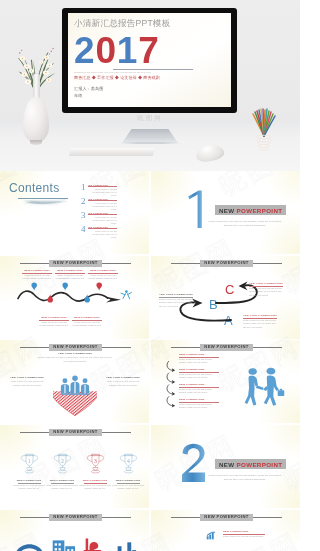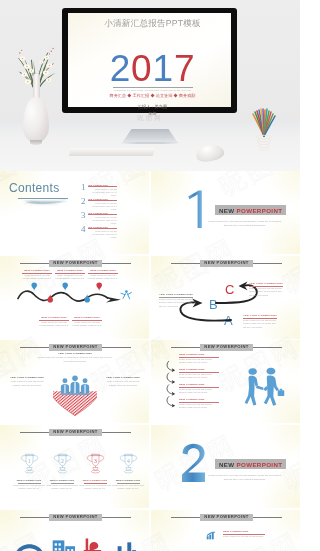--- a/index.html
+++ b/index.html
@@ -14,23 +14,23 @@
 .monitor{position:absolute;left:62px;top:8px;width:175px;height:105px;}
 .mon-bezel{position:absolute;inset:0;background:#0d0d0d;border-radius:3px;}
 .mon-screen{position:absolute;left:6px;top:5px;right:6px;bottom:6px;
   background:linear-gradient(150deg,#f8f5e8 0%,#fffefb 34%,#ffffff 62%,#f7f3e6 100%);}
 .mon-neck{position:absolute;left:122px;top:129px;width:56px;height:14px;
   background:linear-gradient(180deg,#b7bcc2 0%,#c6cad0 28%,#d2d6db 62%,#e6e9ec 100%);
   clip-path:polygon(17% 0%,83% 0%,100% 100%,0% 100%);}
 .mon-foot{position:absolute;left:120px;top:142px;width:60px;height:2px;
   background:linear-gradient(90deg,rgba(190,193,197,0),#cfd2d6 30%,#cfd2d6 70%,rgba(190,193,197,0));}
 
-.screen-txt{position:absolute;left:6px;top:5px;right:0;text-align:center;}
+.screen-txt{position:absolute;left:6px;top:5px;right:0;text-align:left;}
 .t-cn{font-size:8.6px;color:#9b9b9b;letter-spacing:.2px;font-family:"Liberation Sans",sans-serif;}
-.t-year{font-size:37px;line-height:35px;font-weight:400;margin-top:21px;letter-spacing:.8px;
+.t-year{font-size:37px;line-height:35px;font-weight:700;margin-top:3px;letter-spacing:.8px;
   font-family:"Liberation Sans",sans-serif;}
 .t-year .d1{color:#4a7fc0}.t-year .d2{color:#c2393f}.t-year .d3{color:#4a7fc0}.t-year .d4{color:#c2393f}
 .t-rule{width:80px;height:.8px;background:#9ea4ab;margin:1.4px auto 1px;}
 .t-sub{font-size:2.3px;color:#b4b4b4;letter-spacing:.05px;}
 .t-tags{font-size:4.1px;color:#bd4b52;letter-spacing:.05px;margin-top:2px;}
 .t-who{font-size:4.2px;color:#6e6e6e;margin-top:6px;line-height:1.6;}
 .hero-wm{position:absolute;left:0;top:114px;width:300px;text-align:center;font-size:6.5px;
   color:#d2d0ce;letter-spacing:2px;}
 
 .flowers{position:absolute;left:4px;top:26px;width:64px;height:72px;}

